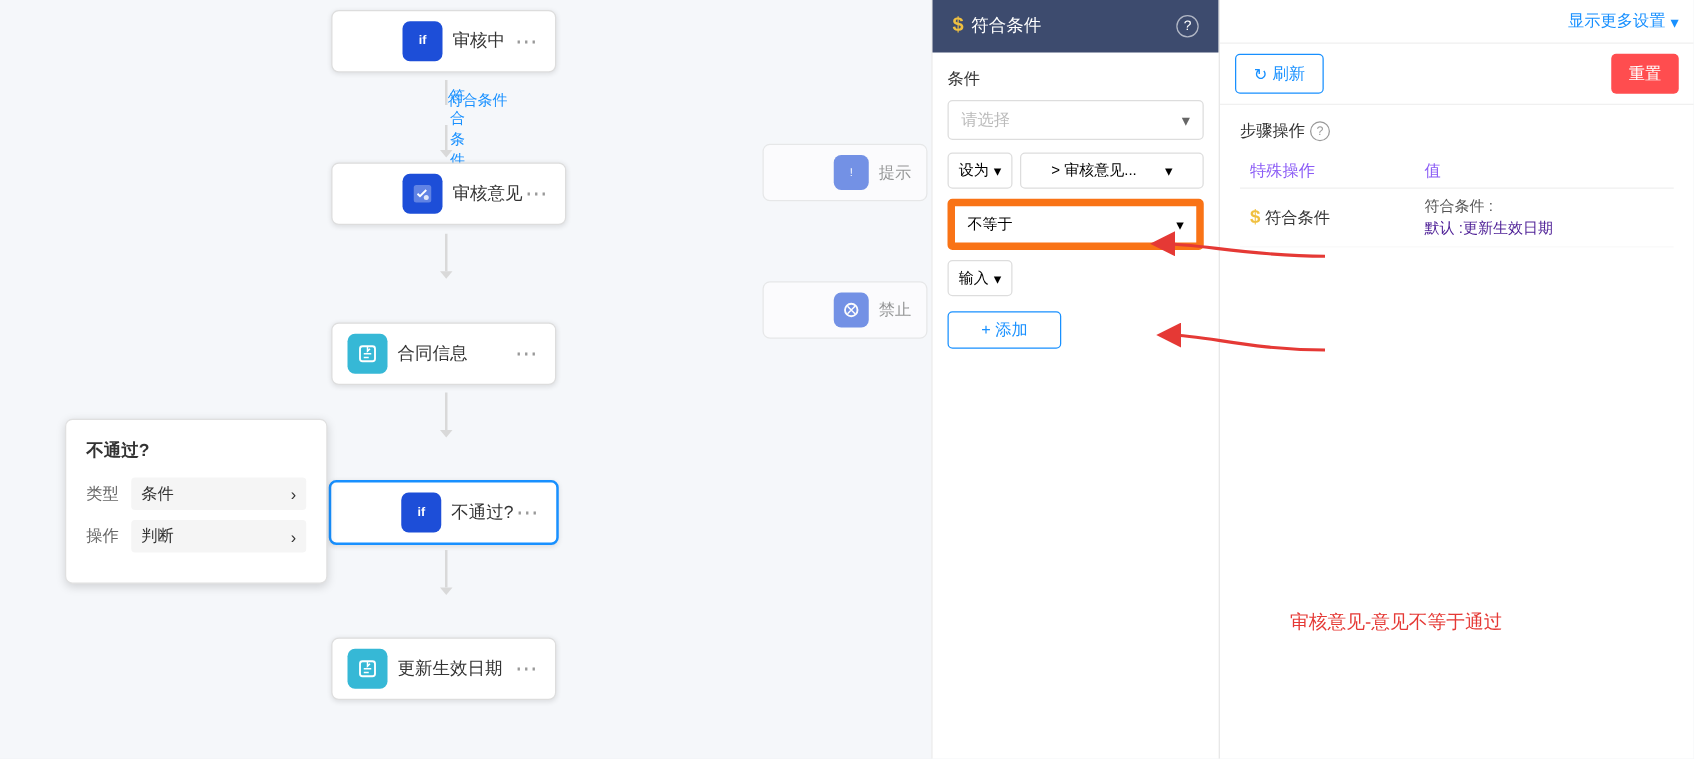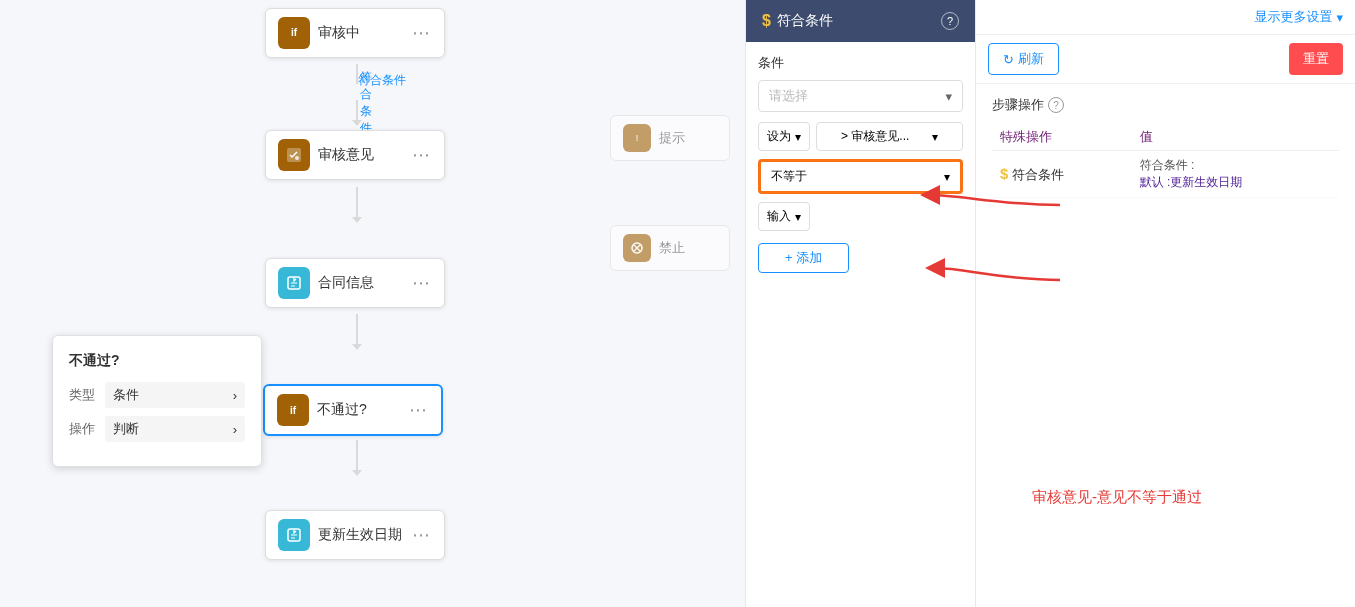--- a/index.html
+++ b/index.html
@@ -44,21 +44,21 @@
       border-radius: 6px;
       display: flex;
       align-items: center;
       justify-content: center;
       margin-right: 8px;
       flex-shrink: 0;
       font-size: 14px;
       color: white;
     }
 
-    .icon-blue { background: #a16207; }
+    .icon-blue { background: #1d4ed8; margin-left: 44px; }
     .icon-cyan { background: #36b8d6; }
 
     .flow-node-title {
       font-size: 14px;
       color: #333;
       flex: 1;
     }
 
     .flow-node-dots {
       color: #999;
@@ -232,21 +232,21 @@
       background: white;
       flex: 1;
       display: flex;
       align-items: center;
       justify-content: space-between;
       cursor: pointer;
     }
 
     .full-width-select {
       width: 100%;
-      border: 3px solid #f97316;
+      border: 6px solid #f97316;
       border-radius: 4px;
       padding: 6px 10px;
       font-size: 12px;
       background: white;
       display: flex;
       align-items: center;
       justify-content: space-between;
       cursor: pointer;
       margin-bottom: 8px;
       gap: 44px;
@@ -329,21 +329,21 @@
       gap: 4px;
     }
 
     .steps-table {
       width: 100%;
       border-collapse: collapse;
       font-size: 13px;
     }
 
     .steps-table th {
-      color: #701a75;
+      color: #8b5cf6;
       font-weight: normal;
       text-align: left;
       padding: 4px 8px;
       border-bottom: 1px solid #f0f0f0;
     }
 
     .steps-table td {
       padding: 6px 8px;
       border-bottom: 1px solid #f9f9f9;
       color: #333;

